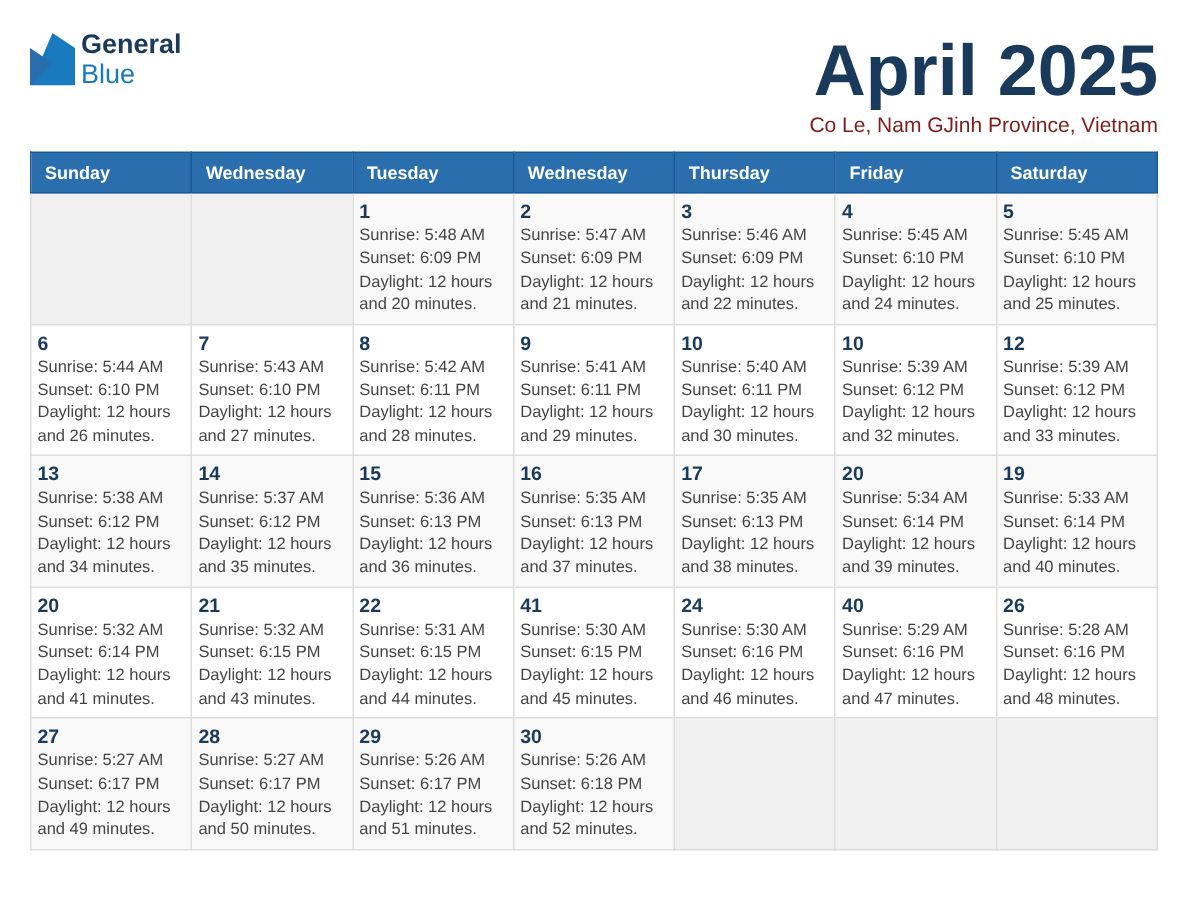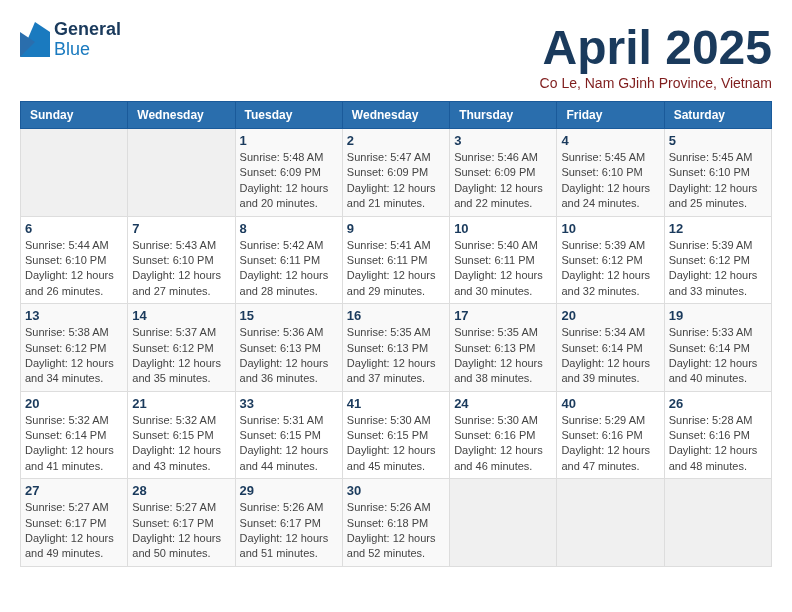--- a/index.html
+++ b/index.html
@@ -221,21 +221,21 @@
       <tr>
         <td>
           <span class="day-number">20</span>
           <div class="day-info">Sunrise: 5:32 AM<br>Sunset: 6:14 PM<br>Daylight: 12 hours and 41 minutes.</div>
         </td>
         <td>
           <span class="day-number">21</span>
           <div class="day-info">Sunrise: 5:32 AM<br>Sunset: 6:15 PM<br>Daylight: 12 hours and 43 minutes.</div>
         </td>
         <td>
-          <span class="day-number">33</span>
+          <span class="day-number">22</span>
           <div class="day-info">Sunrise: 5:31 AM<br>Sunset: 6:15 PM<br>Daylight: 12 hours and 44 minutes.</div>
         </td>
         <td>
           <span class="day-number">41</span>
           <div class="day-info">Sunrise: 5:30 AM<br>Sunset: 6:15 PM<br>Daylight: 12 hours and 45 minutes.</div>
         </td>
         <td>
           <span class="day-number">24</span>
           <div class="day-info">Sunrise: 5:30 AM<br>Sunset: 6:16 PM<br>Daylight: 12 hours and 46 minutes.</div>
         </td>

